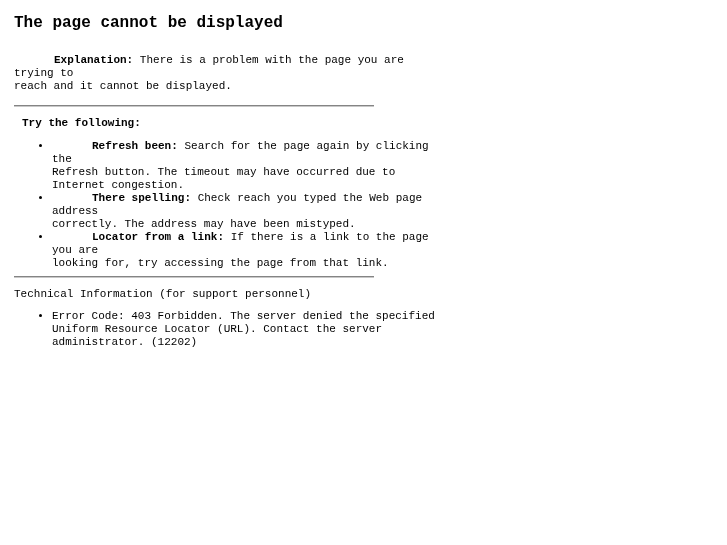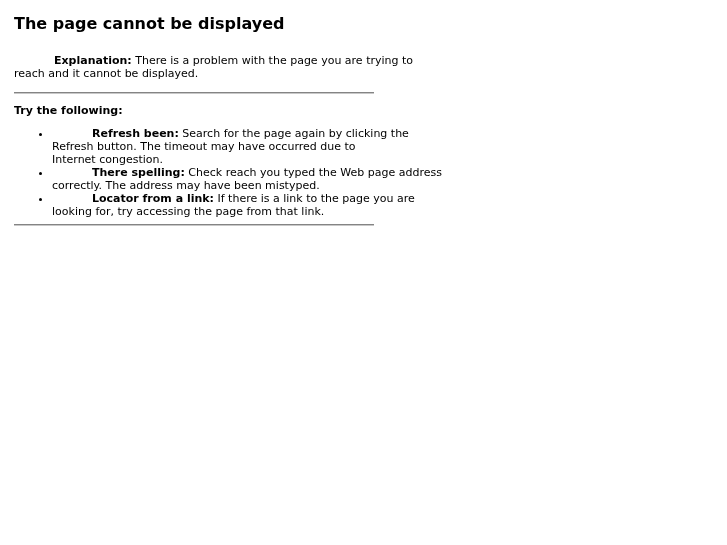--- a/index.html
+++ b/index.html
@@ -1,15 +1,15 @@
 <!DOCTYPE html>
 <html><head>
 <meta charset="utf-8">
 <style>
-  * { box-sizing: border-box; }
+  * { box-sizing: border-box; font-family: Liberation Mono, monospace; }
   html, body {
     margin: 0;
     padding: 0;
     background: #ffffff;
     width: 727px;
     height: 545px;
     overflow: hidden;
     font-family: "DejaVu Sans", "Liberation Sans", sans-serif;
     color: #000000;
   }
@@ -32,21 +32,21 @@
   .bold-label { font-weight: bold; margin-left: 40px; }
   hr.rule {
     width: 360px;
     height: 0;
     border: none;
     border-top: 1px solid #848484;
     border-bottom: 1px solid #c8c8c8;
     margin: 12px 0 10px 0;
   }
   hr.rule2 { margin-top: 6px; }
-  .section-heading { font-weight: bold; margin: 0; }
+  .section-heading { font-weight: bold; margin: 8px; }
   .tech-heading { font-weight: normal; margin: 0; }
   ul.suggestions {
     margin: 10px 0 0 0;
     padding: 0 0 0 38px;
     list-style: disc outside;
   }
   ul.suggestions li { margin: 0; padding: 0; }
   ul.tech-list { margin: 9px 0 0 0; }
 </style>
 </head>
@@ -68,15 +68,21 @@
 Refresh button. The timeout may have occurred due to
 Internet congestion.</span></li>
     <li><span class="bold-label">There spelling:</span> <span class="wrap">Check reach you typed the Web page address
 correctly. The address may have been mistyped.</span></li>
     <li><span class="bold-label">Locator from a link:</span> <span class="wrap">If there is a link to the page you are
 looking for, try accessing the page from that link.</span></li>
   </ul>
 
   <hr class="rule rule2">
 
+  <p class="tech-heading">Technical Information (for support personnel)</p>
 
+  <ul class="suggestions tech-list">
+    <li><span class="wrap">Error Code: 403 Forbidden. The server denied the specified
+Uniform Resource Locator (URL). Contact the server
+administrator. (12202)</span></li>
+  </ul>
 
 </div>
 
 </body></html>

